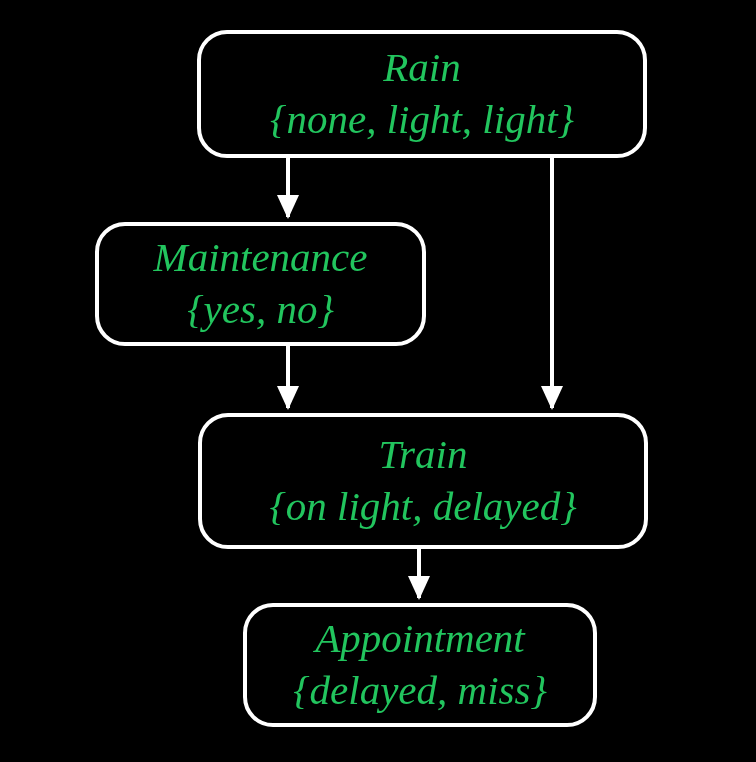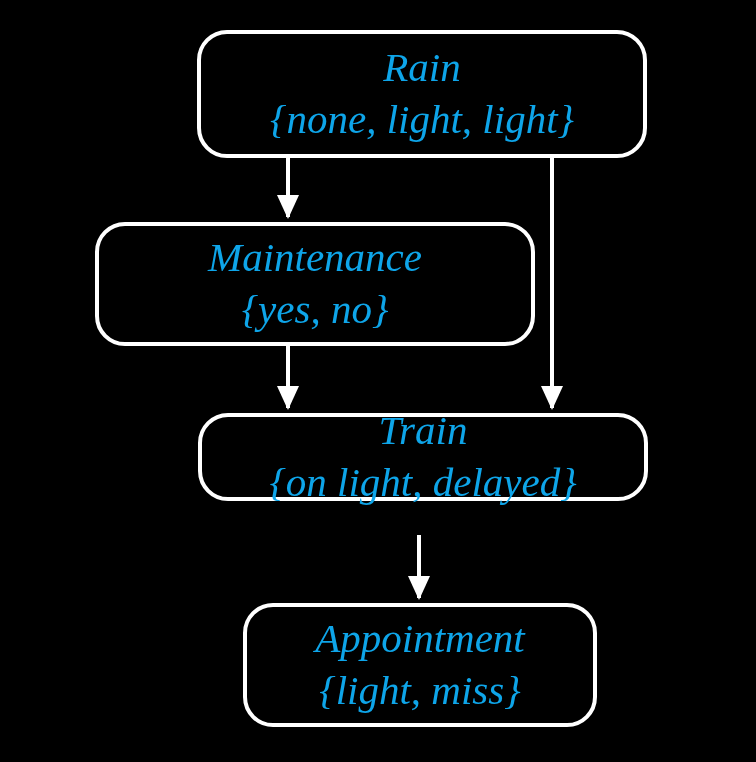--- a/index.html
+++ b/index.html
@@ -20,38 +20,38 @@
     left: 0;
     top: 0;
     z-index: 1;
   }
   .node {
     position: absolute;
     box-sizing: border-box;
     border: 4px solid #ffffff;
     border-radius: 30px;
     background: #000000;
-    color: #0ea5e9;
+    color: #22c55e;
     display: flex;
     flex-direction: column;
     justify-content: center;
     align-items: center;
     text-align: center;
     font-style: italic;
     font-size: 41px;
     line-height: 1.26;
     z-index: 2;
   }
   .node .node-label,
   .node .node-values {
     white-space: nowrap;
   }
   #node-rain        { left: 197px; top:  30px; width: 450px; height: 128px; }
-  #node-maintenance { left:  95px; top: 222px; width: 440px; height: 124px; }
-  #node-train       { left: 198px; top: 413px; width: 450px; height: 88px; }
+  #node-maintenance { left:  95px; top: 222px; width: 331px; height: 124px; }
+  #node-train       { left: 198px; top: 413px; width: 450px; height: 136px; }
   #node-appointment { left: 243px; top: 603px; width: 354px; height: 124px; font-style: italic; }
 </style>
 </head>
 <body>
 
 <div class="canvas">
 
   <svg class="edges-layer" width="756" height="762" viewBox="0 0 756 762">
     <defs>
       <marker id="arrowhead" markerUnits="userSpaceOnUse" markerWidth="26" markerHeight="24" refX="23" refY="12" orient="auto">
@@ -78,16 +78,16 @@
     <div class="node-values">{yes, no}</div>
   </div>
 
   <div class="node" id="node-train">
     <div class="node-label">Train</div>
     <div class="node-values">{on light, delayed}</div>
   </div>
 
   <div class="node" id="node-appointment">
     <div class="node-label">Appointment</div>
-    <div class="node-values">{light, miss}</div>
+    <div class="node-values">{delayed, miss}</div>
   </div>
 
 </div>
 
 </body></html>

